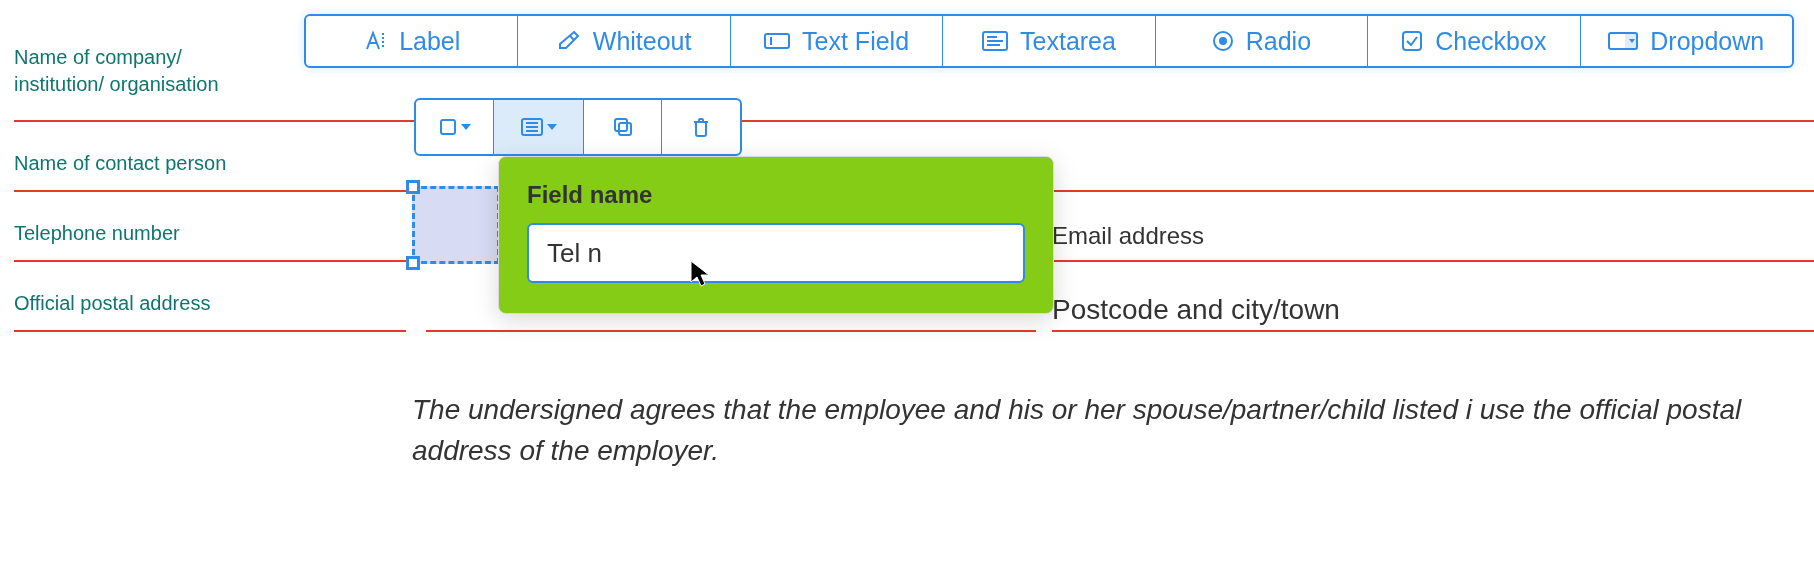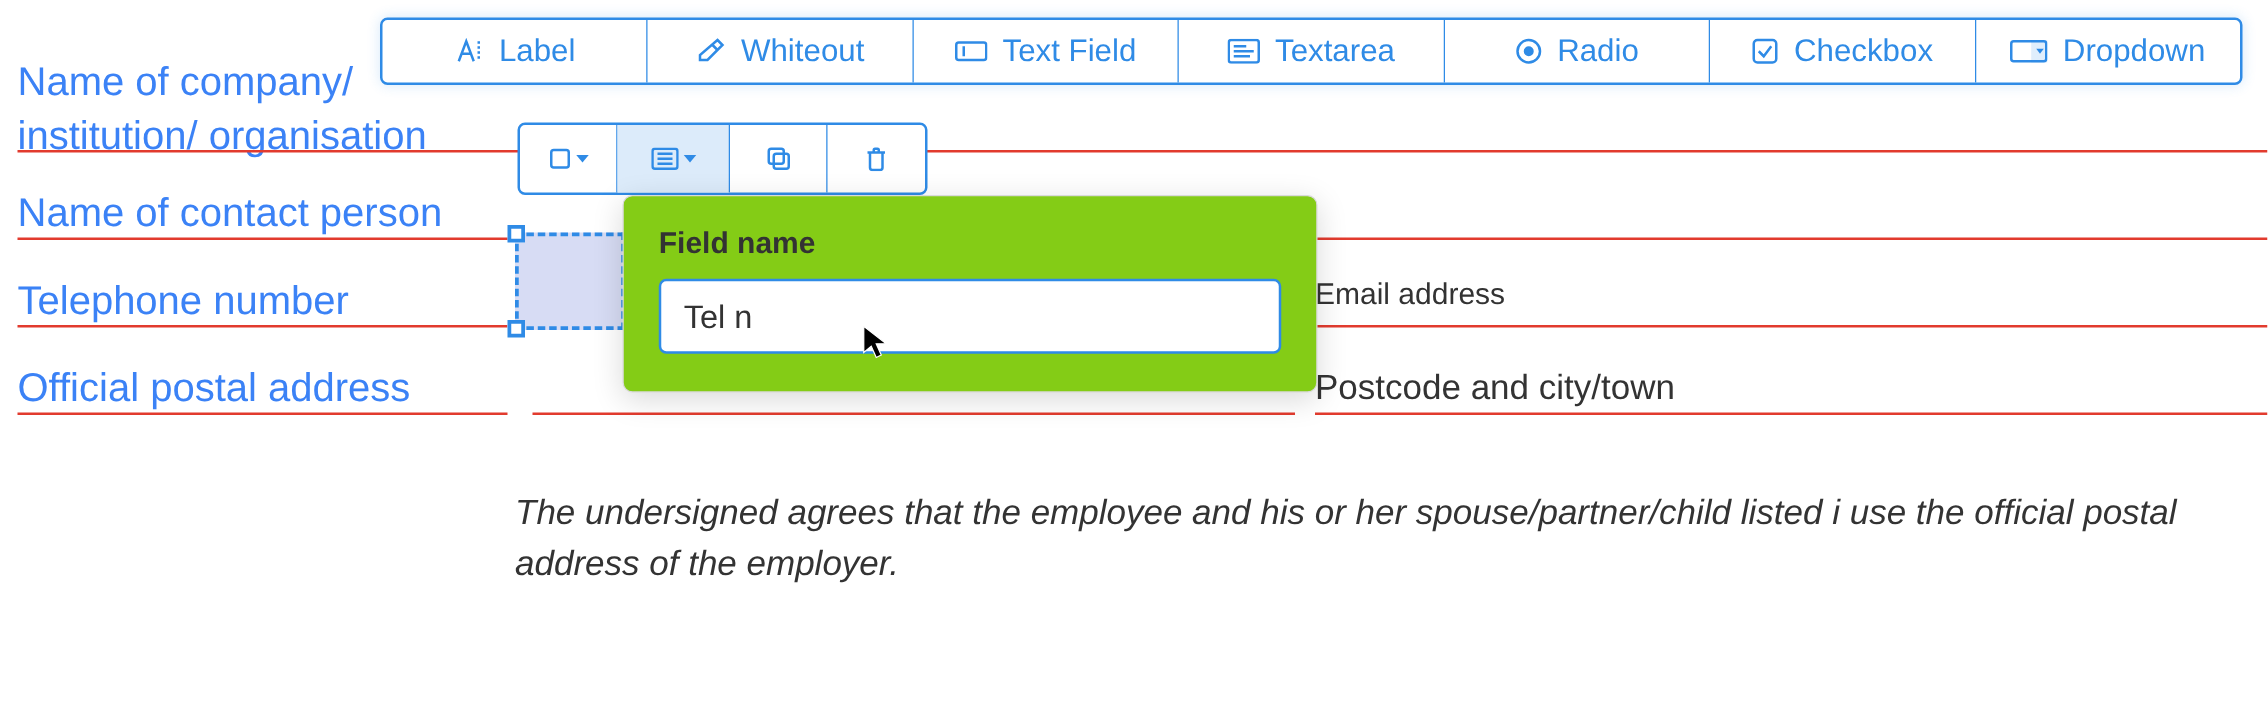--- a/index.html
+++ b/index.html
@@ -39,22 +39,22 @@
       white-space: nowrap;
       flex: 1;
     }
     .toolbar-btn:last-child { border-right: none; }
     .toolbar-btn svg { flex-shrink: 0; }
 
     
     .form-label {
       position: absolute;
       left: 14px;
-      font-size: 32px;
-      color: #3b82f6;
+      font-size: 20px;
+      color: #0f766e;
       font-weight: 400;
     }
     .lbl-company { top: 44px; line-height: 1.35; }
     .lbl-contact { top: 152px; }
     .lbl-tel     { top: 222px; }
     .lbl-postal  { top: 292px; }
     .lbl-email   { position:absolute; left:1052px; top:222px; font-size:24px; color:#333; }
     .lbl-postcode{ position:absolute; left:1052px; top:294px; font-size:28px; color:#333; }
 
     

